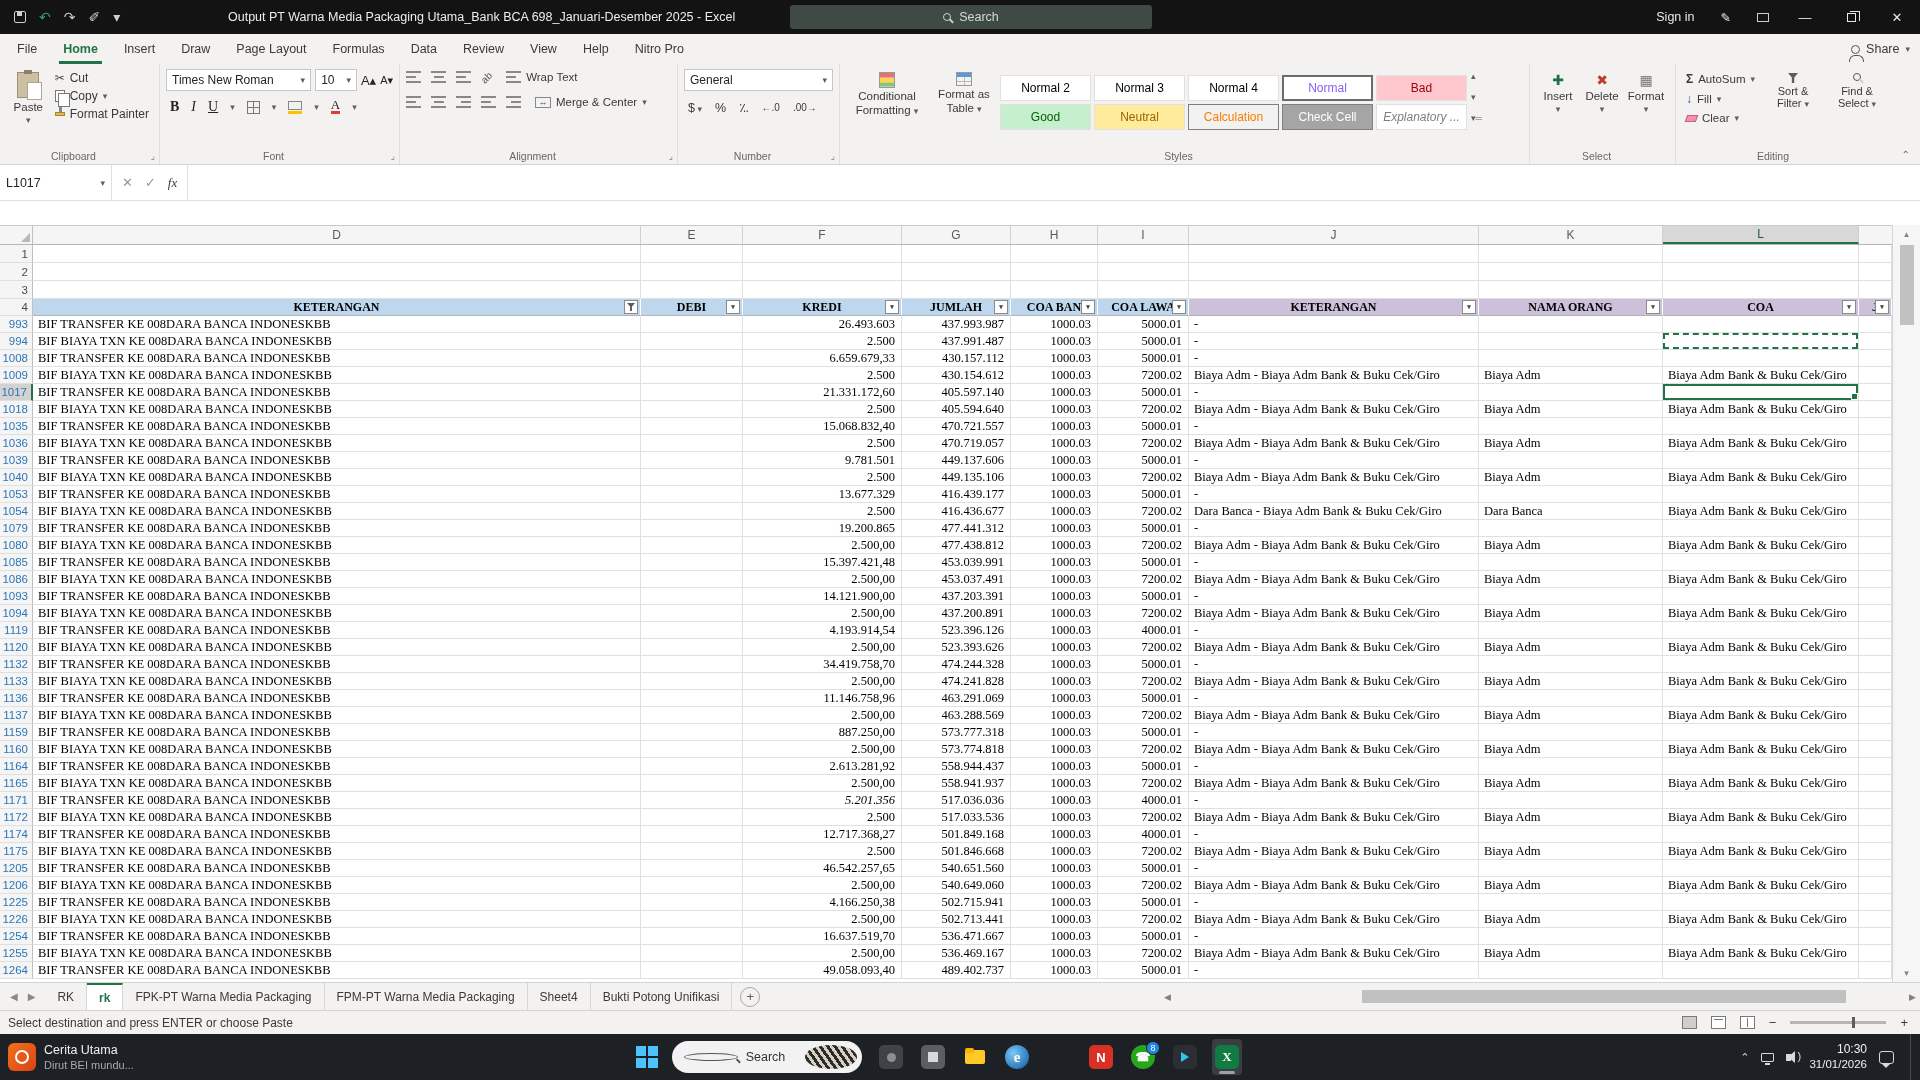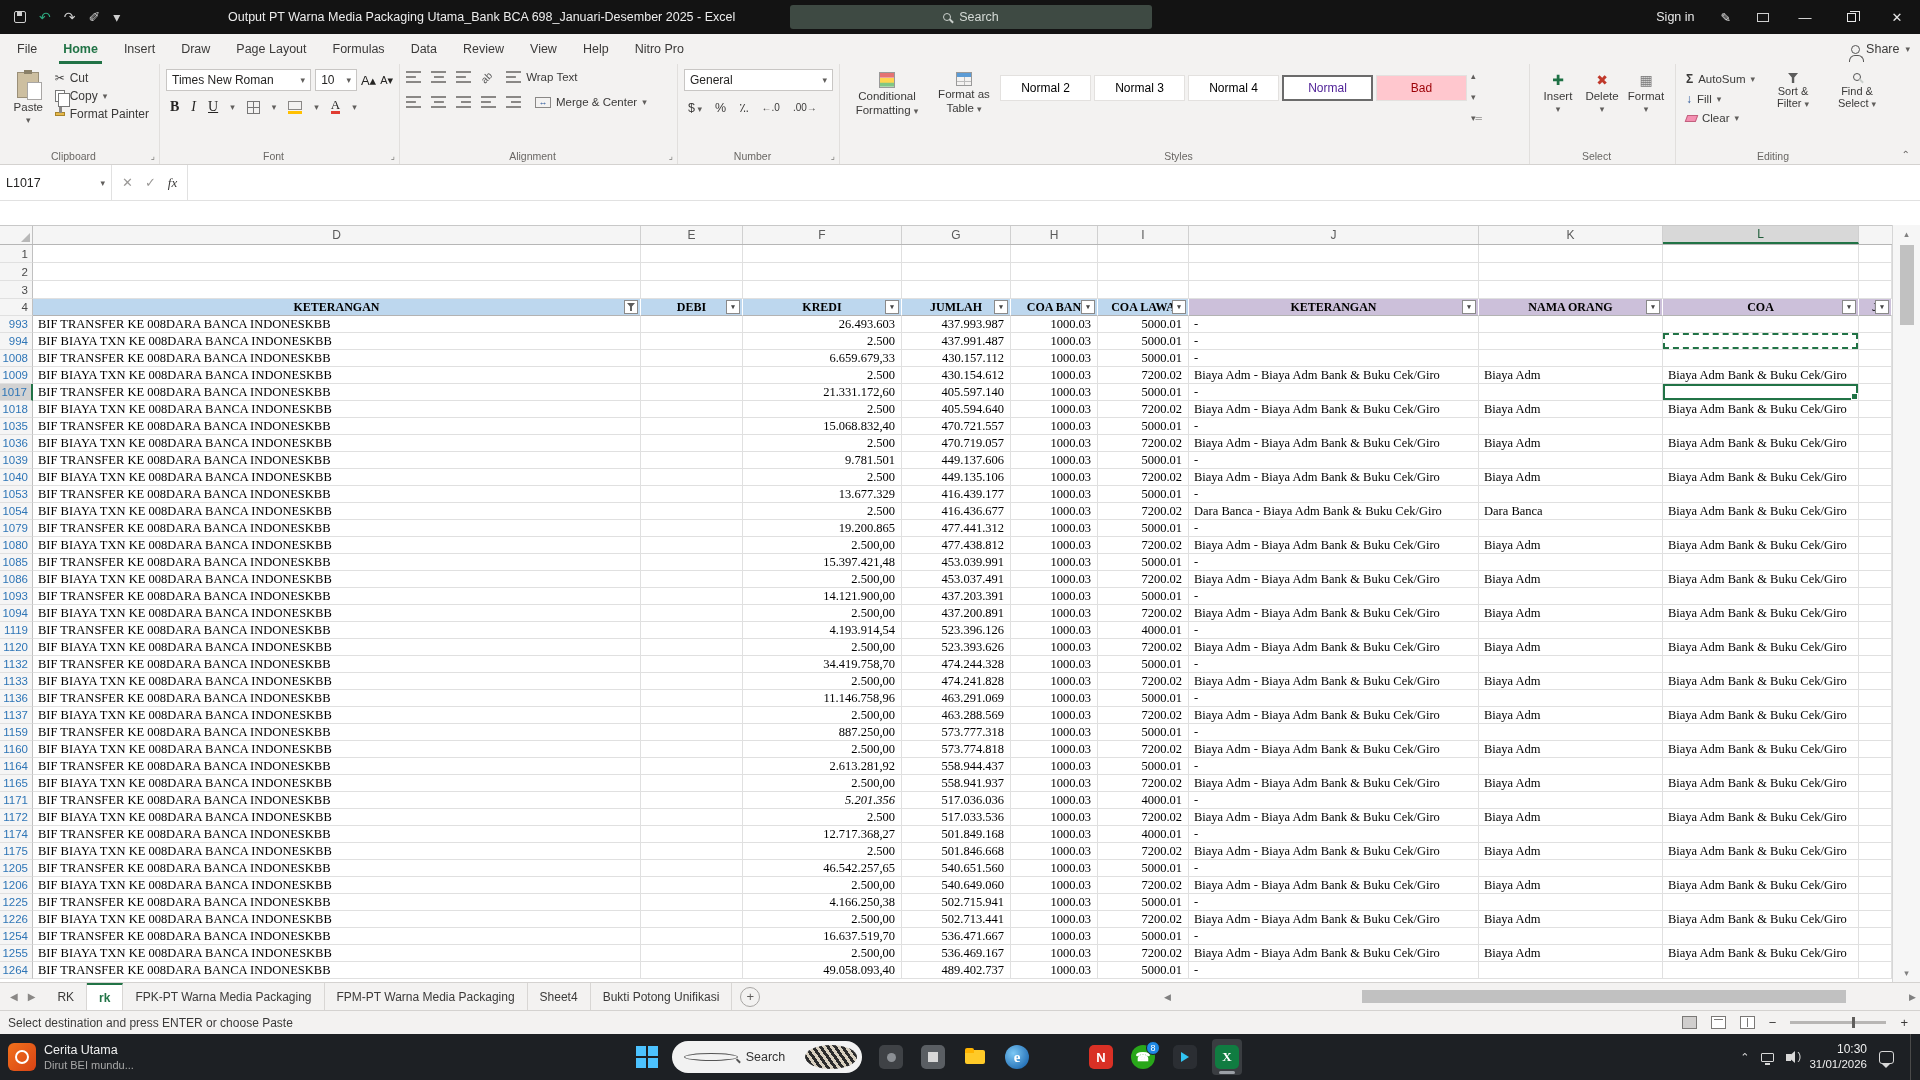--- a/index.html
+++ b/index.html
@@ -332,22 +332,29 @@
     <div class="bigbtn" style="width:72px">
       <span class="i-fat"></span>
       <span>Format as</span>
       <span><span>Table</span> <span class="arrow">▾</span></span>
     </div>
     <div style="padding-top:6px">
         <div class="chiprow">
           <div class="chip" style="background: rgb(255, 255, 255); color: rgb(0, 0, 0);">Normal 2</div>
           <div class="chip" style="background: rgb(255, 255, 255); color: rgb(0, 0, 0);">Normal 3</div>
           <div class="chip" style="background: rgb(255, 255, 255); color: rgb(0, 0, 0);">Normal 4</div>
-          <div class="chip sel" style="background: rgb(255, 255, 255); color: #4c1d95;">Normal</div>
+          <div class="chip sel" style="background: rgb(255, 255, 255); color: #8b5cf6;">Normal</div>
           <div class="chip" style="background: rgb(255, 199, 206); color: rgb(156, 0, 6);">Bad</div>
+        </div>
+        <div class="chiprow">
+          <div class="chip" style="background: rgb(198, 239, 206); color: rgb(0, 97, 0);">Good</div>
+          <div class="chip" style="background: rgb(255, 235, 156); color: rgb(156, 101, 0);">Neutral</div>
+          <div class="chip" style="background: rgb(242, 242, 242); color: rgb(250, 125, 0); border: 1px solid rgb(127, 127, 127);">Calculation</div>
+          <div class="chip" style="background: rgb(165, 165, 165); color: rgb(255, 255, 255); border: 1px solid rgb(127, 127, 127);">Check Cell</div>
+          <div class="chip" style="background: rgb(255, 255, 255); color: rgb(127, 127, 127); font-style: italic;">Explanatory ...</div>
         </div>
       </div>
     <div class="gal-arrows">
       <span>▴</span>
       <span>▾</span>
       <span>▾═</span>
     </div>
     <div class="glabel">Styles</div>
   </div>
 

